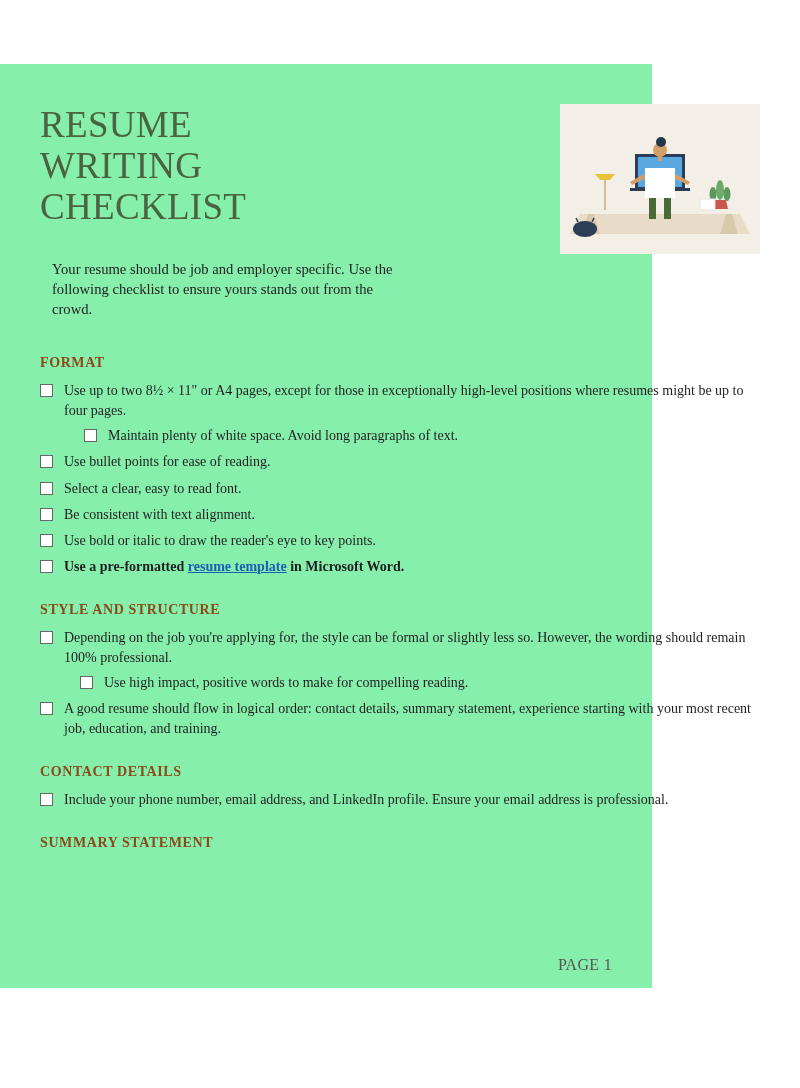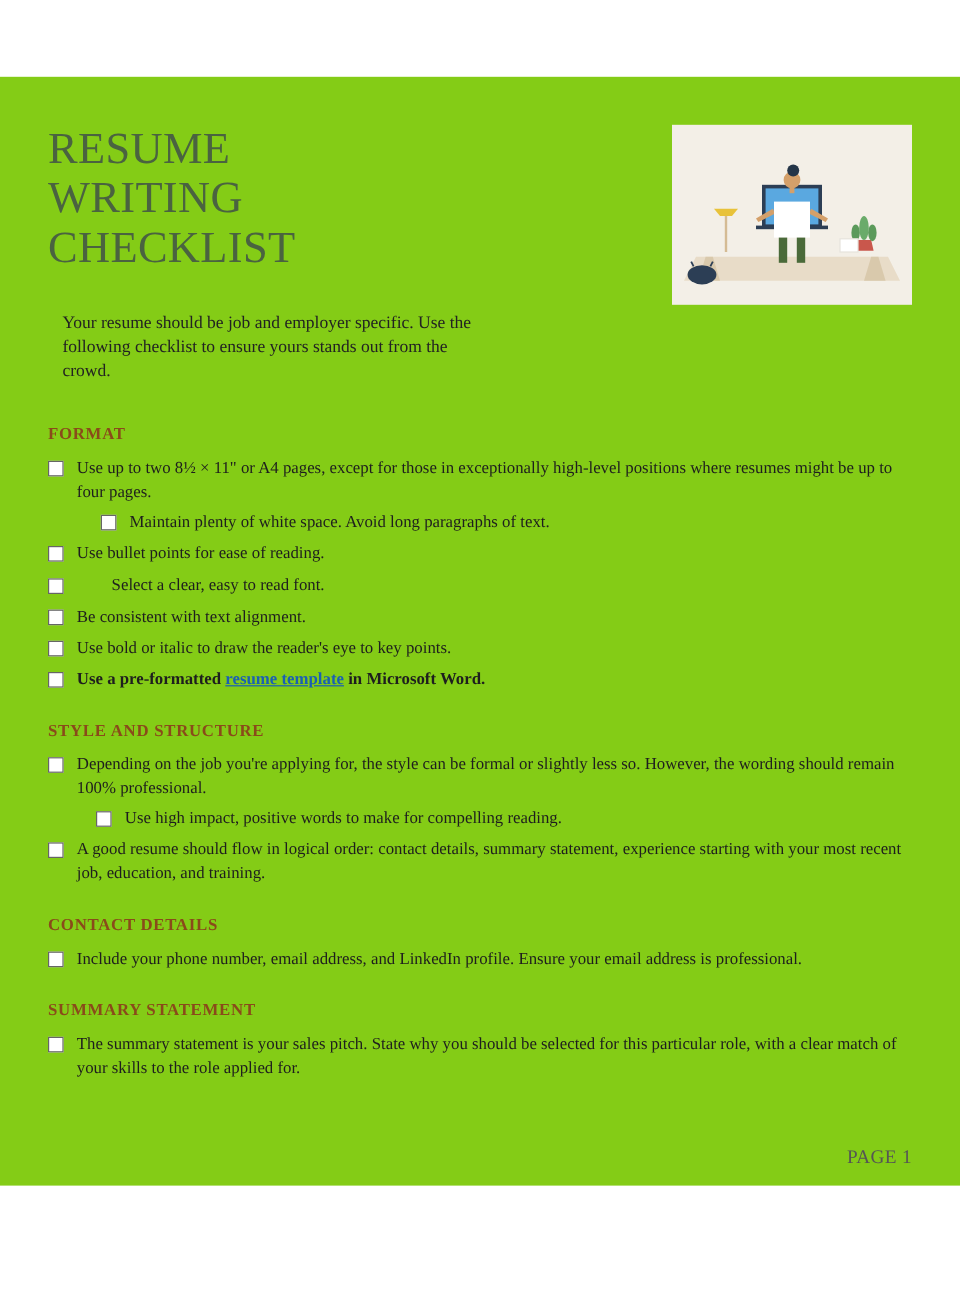--- a/index.html
+++ b/index.html
@@ -2,22 +2,22 @@
 <html><head>
   <meta charset="utf-8">
   <style>
     html, body { margin: 0; padding: 0; }
     body {
       width: 800px; height: 1088px; background: #ffffff;
       font-family: "DejaVu Serif", "Liberation Serif", serif;
       position: relative; overflow: hidden;
     }
     .page {
-      position: absolute; left: 0; top: 64px; width: 800px; height: 924px;
-      background: #84cc16;
+      position: absolute; left: 0; top: 64px; width: 652px; height: 924px;
+      background: #86efac;
     }
     .title {
       position: absolute; left: 40px; top: 40px; margin: 0;
       font-family: "Liberation Serif", "DejaVu Serif", serif;
       font-weight: normal; color: #4a6340; font-size: 37px; line-height: 41px;
       letter-spacing: 0.3px;
     }
     .title span { display: block; }
     .intro {
       position: absolute; left: 40px; top: 183px; width: 360px; margin: 12px;
@@ -106,21 +106,21 @@
     <span class="item-text">Use up to two 8½ × 11" or A4 pages, except for those in exceptionally high-level positions where resumes might be up to four pages.</span>
   </div>
   <div class="item" style="top:362px;margin-left:44px;">
     <span class="checkbox"></span>
     <span class="item-text">Maintain plenty of white space. Avoid long paragraphs of text.</span>
   </div>
   <div class="item" style="top:388px;">
     <span class="checkbox"></span>
     <span class="item-text">Use bullet points for ease of reading.</span>
   </div>
-  <div class="item" style="top:415px;padding-left:29px;">
+  <div class="item" style="top:415px;">
     <span class="checkbox"></span>
     <span class="item-text">Select a clear, easy to read font.</span>
   </div>
   <div class="item" style="top:441px;">
     <span class="checkbox"></span>
     <span class="item-text">Be consistent with text alignment.</span>
   </div>
   <div class="item" style="top:467px;">
     <span class="checkbox"></span>
     <span class="item-text">Use bold or italic to draw the reader's eye to key points.</span>
@@ -147,19 +147,15 @@
 
   <h2 class="section-title" style="top:700px;">CONTACT DETAILS</h2>
 
   <div class="item" style="top:726px;">
     <span class="checkbox"></span>
     <span class="item-text">Include your phone number, email address, and LinkedIn profile. Ensure your email address is professional.</span>
   </div>
 
   <h2 class="section-title" style="top:771px;">SUMMARY STATEMENT</h2>
 
-  <div class="item" style="top:797px;">
-    <span class="checkbox"></span>
-    <span class="item-text">The summary statement is your sales pitch. State why you should be selected for this particular role, with a clear match of your skills to the role applied for.</span>
-  </div>
 
   <div class="page-num">PAGE 1</div>
 </div>
 
 </body></html>

